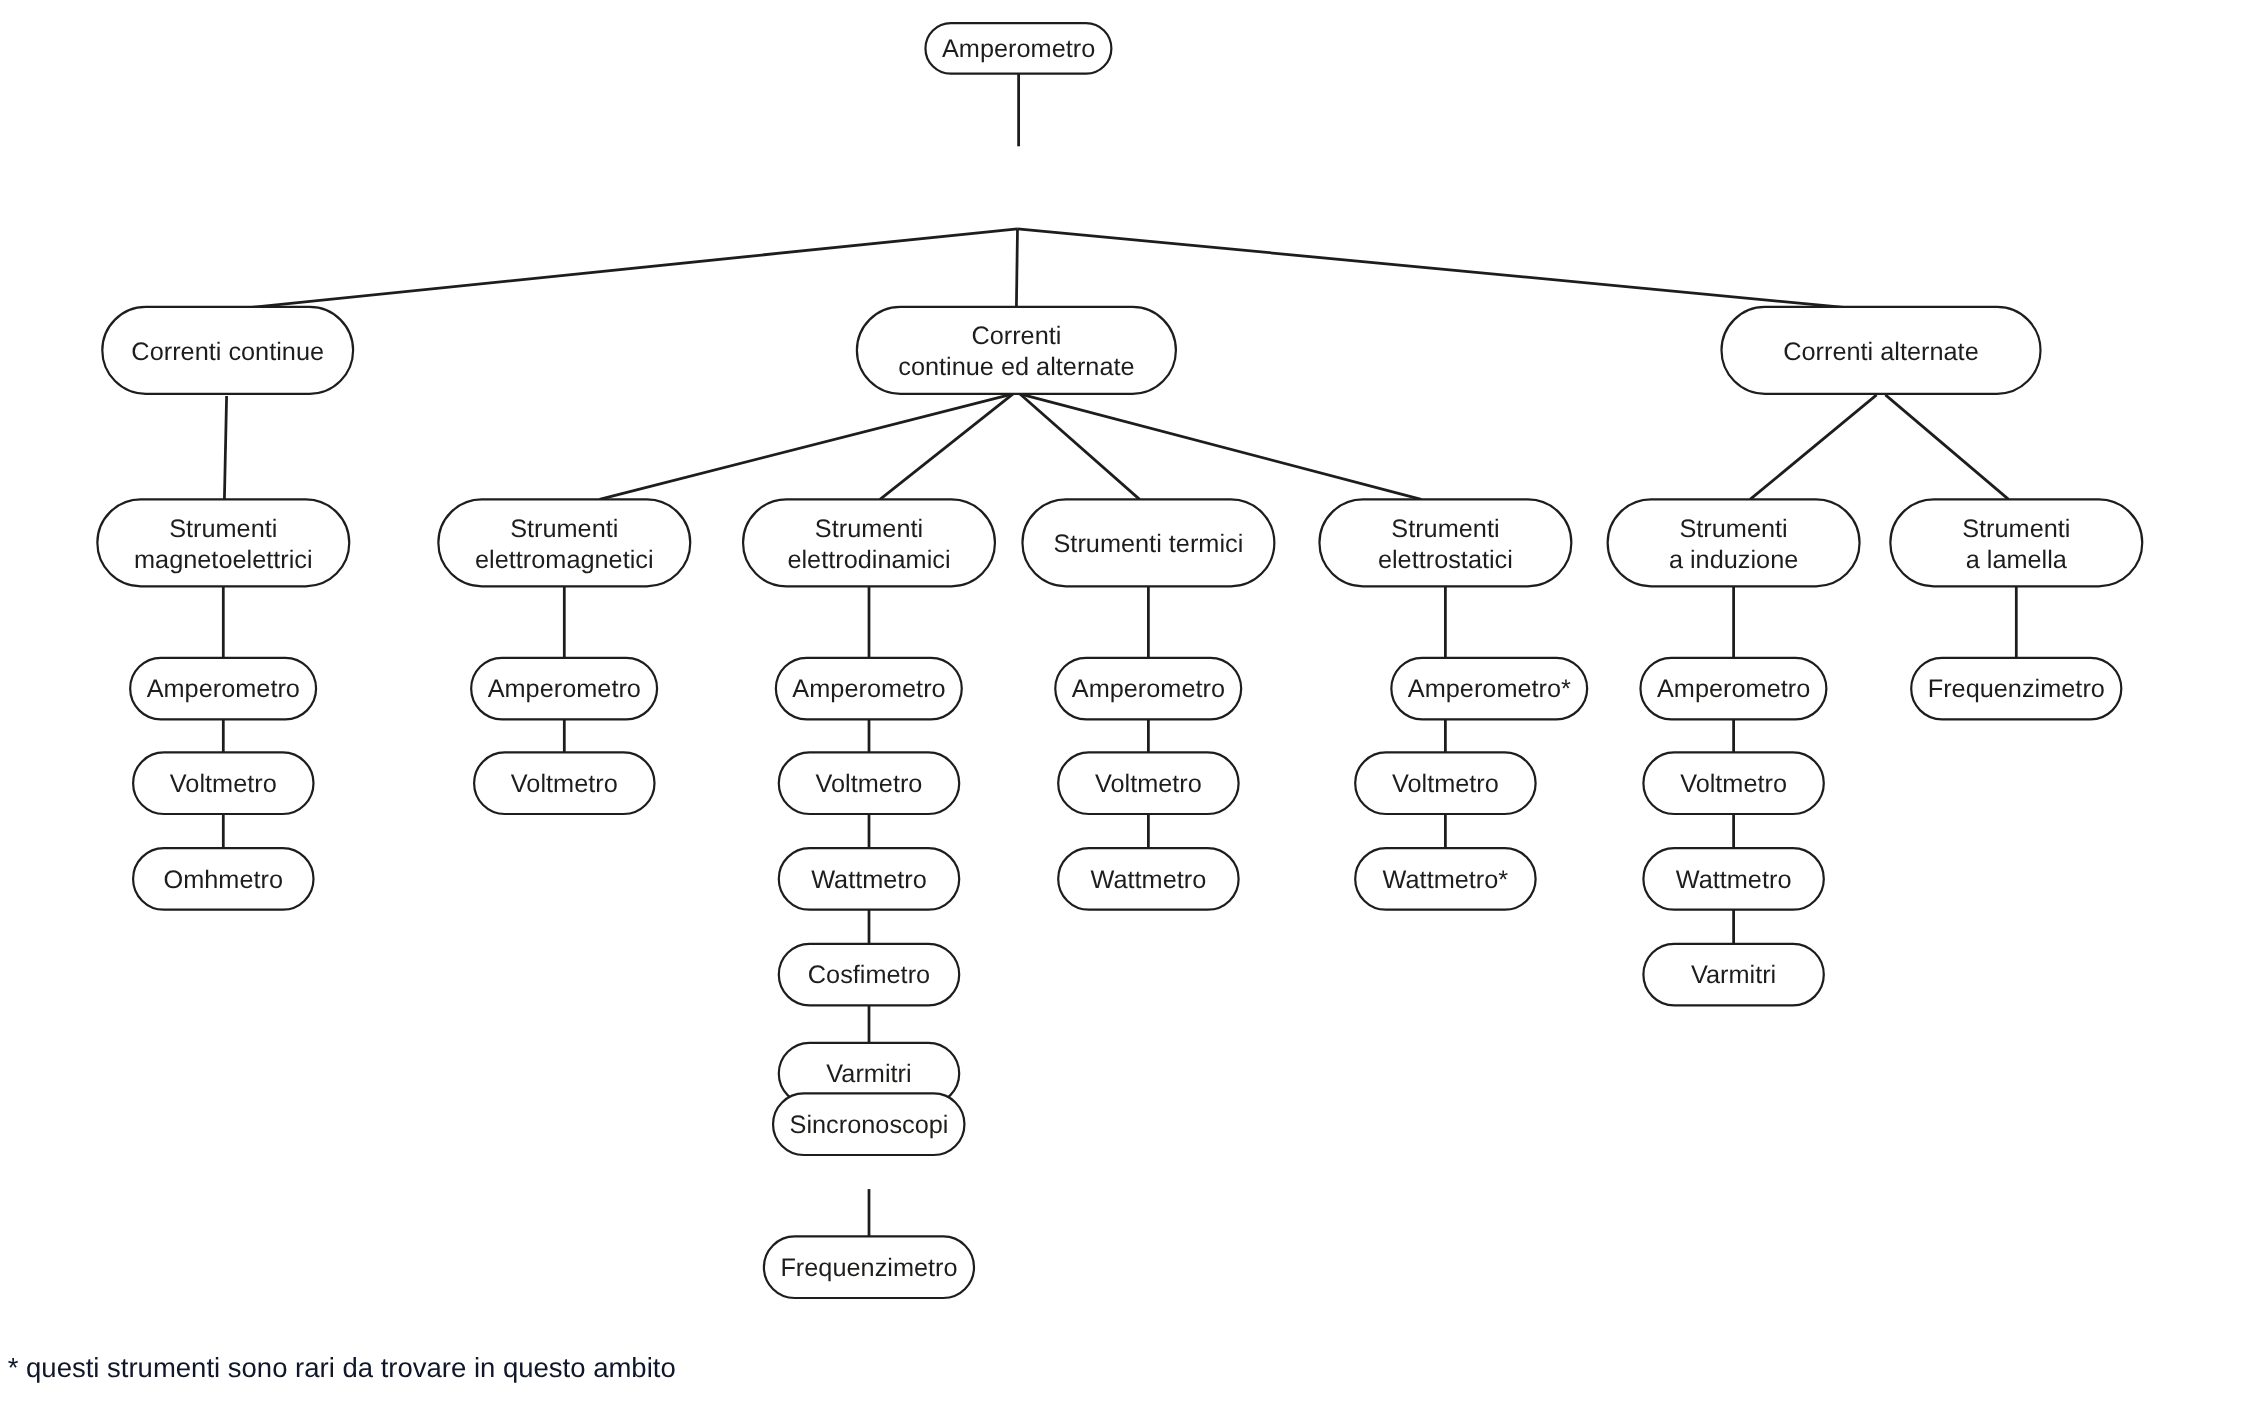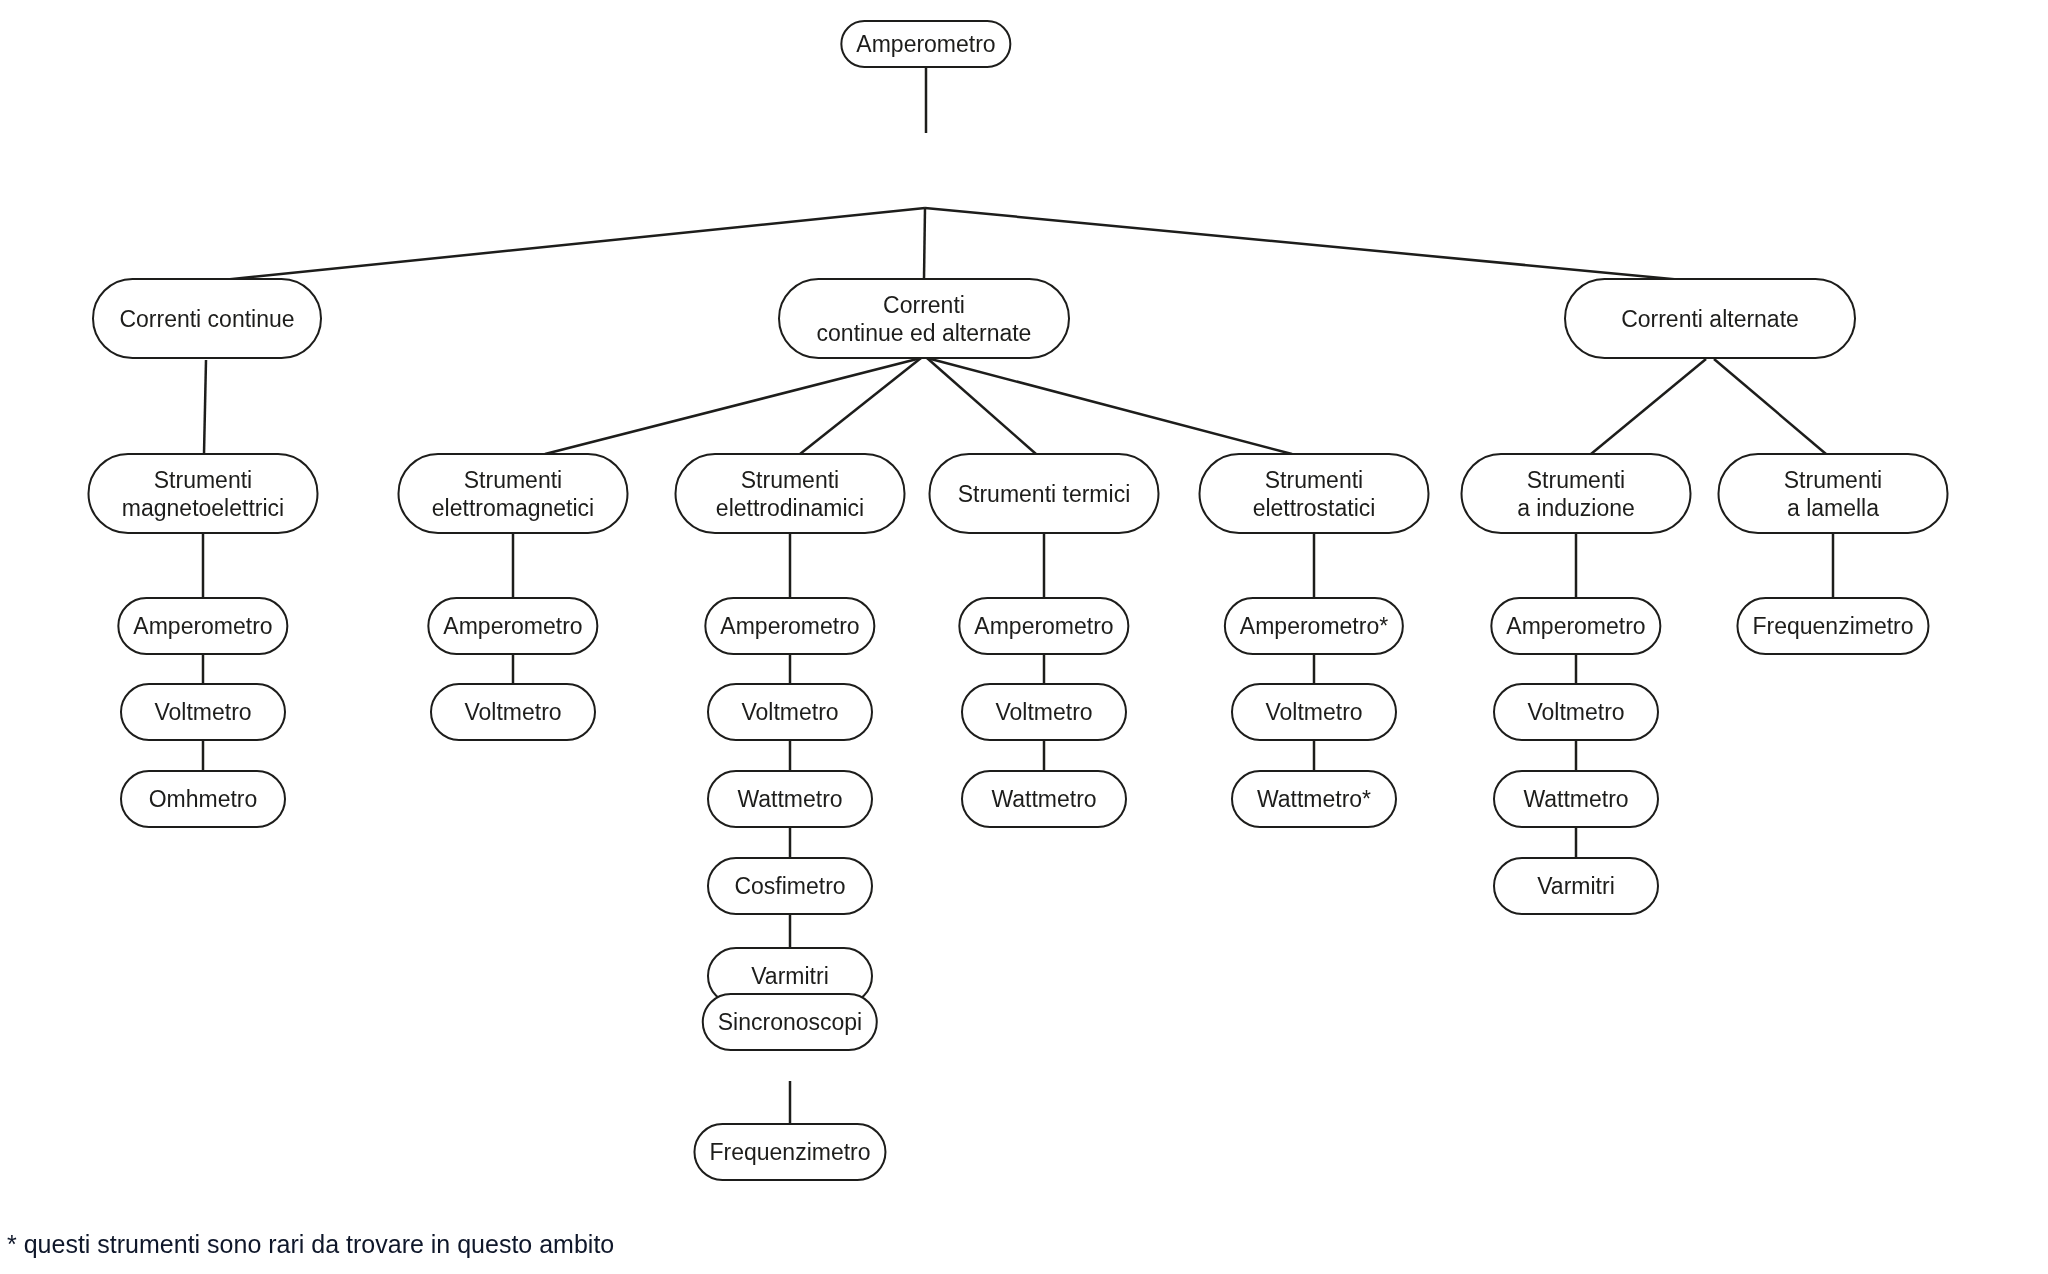--- a/index.html
+++ b/index.html
@@ -106,21 +106,21 @@
   <div class="node inst" style="left:790px; top:770px;">Wattmetro</div>
   <div class="node inst" style="left:790px; top:857px;">Cosfimetro</div>
   <div class="node inst" style="left:790px; top:947px;">Varmitri</div>
   <div class="node inst" style="left:790px; top:993px;text-align:center;">Sincronoscopi</div>
   <div class="node inst" style="left:790px; top:1123px;">Frequenzimetro</div>
 
   <div class="node inst" style="left:1044px; top:597px;">Amperometro</div>
   <div class="node inst" style="left:1044px; top:683px;">Voltmetro</div>
   <div class="node inst" style="left:1044px; top:770px;">Wattmetro</div>
 
-  <div class="node inst" style="left:1314px; top:597px;">Amperometro*</div>
+  <div class="node inst" style="left:1354px; top:597px;">Amperometro*</div>
   <div class="node inst" style="left:1314px; top:683px;">Voltmetro</div>
   <div class="node inst" style="left:1314px; top:770px;">Wattmetro*</div>
 
   <div class="node inst" style="left:1576px; top:597px;">Amperometro</div>
   <div class="node inst" style="left:1576px; top:683px;">Voltmetro</div>
   <div class="node inst" style="left:1576px; top:770px;">Wattmetro</div>
   <div class="node inst" style="left:1576px; top:857px;">Varmitri</div>
 
   <div class="node inst" style="left:1833px; top:597px;">Frequenzimetro</div>
 

